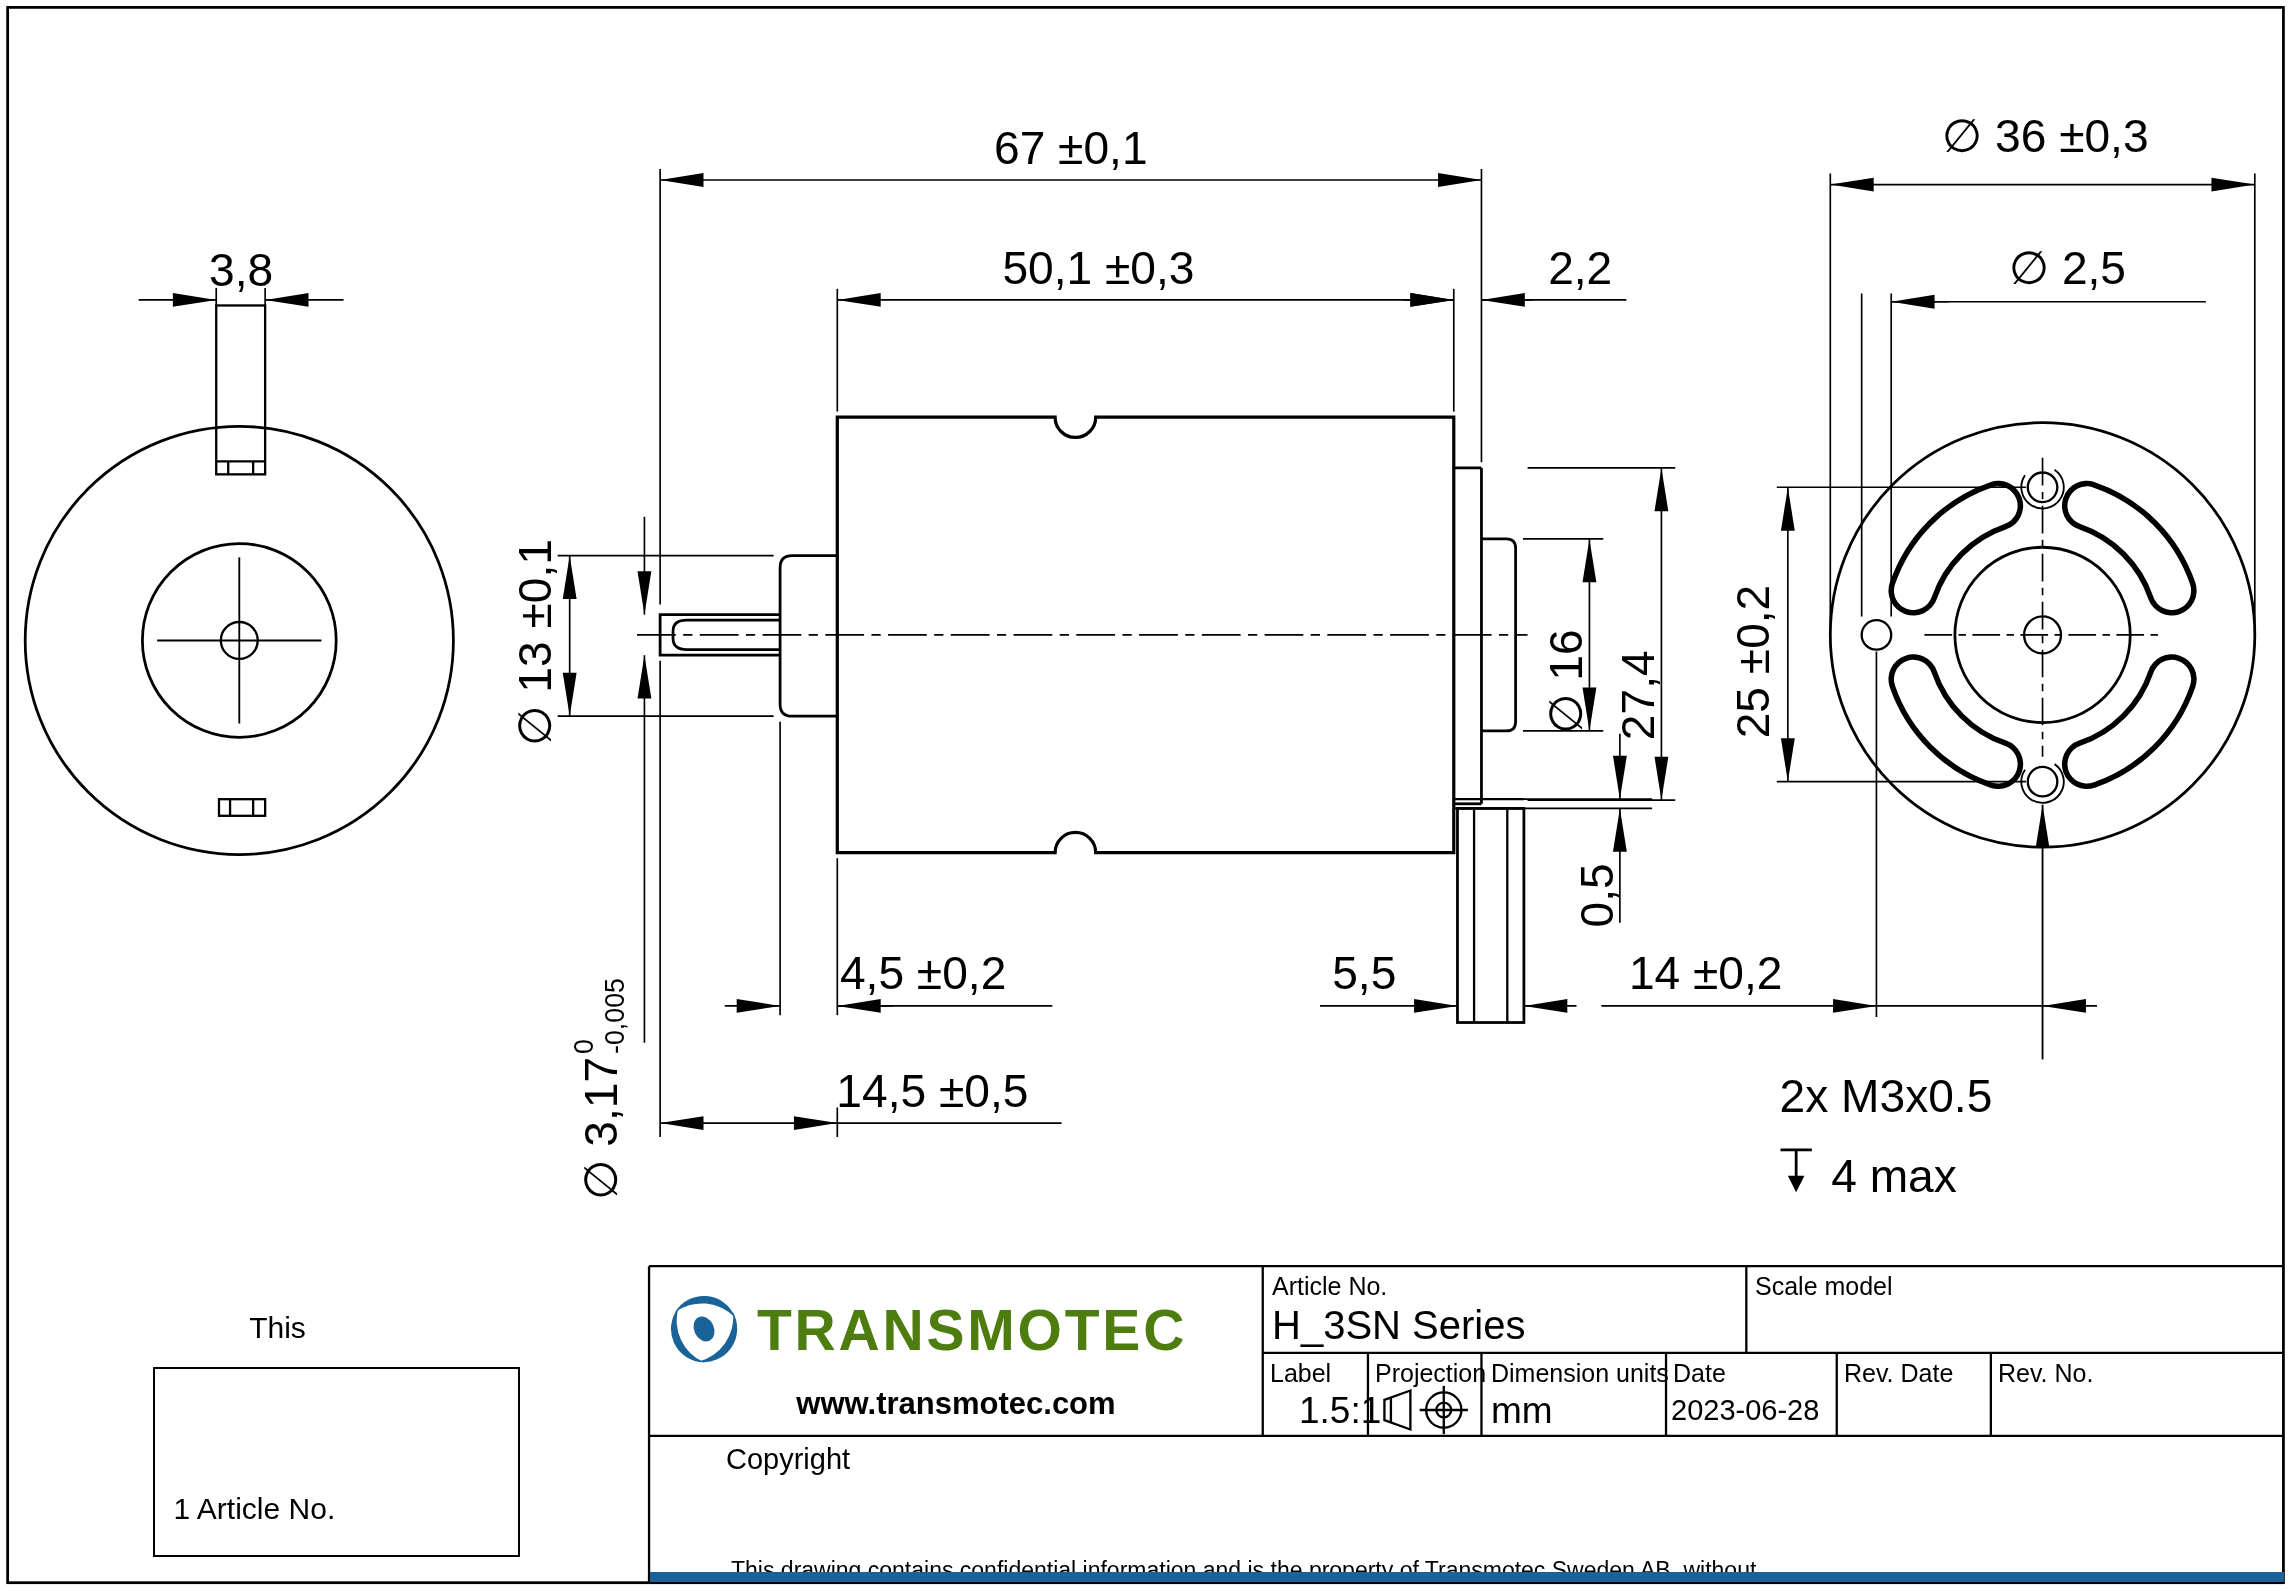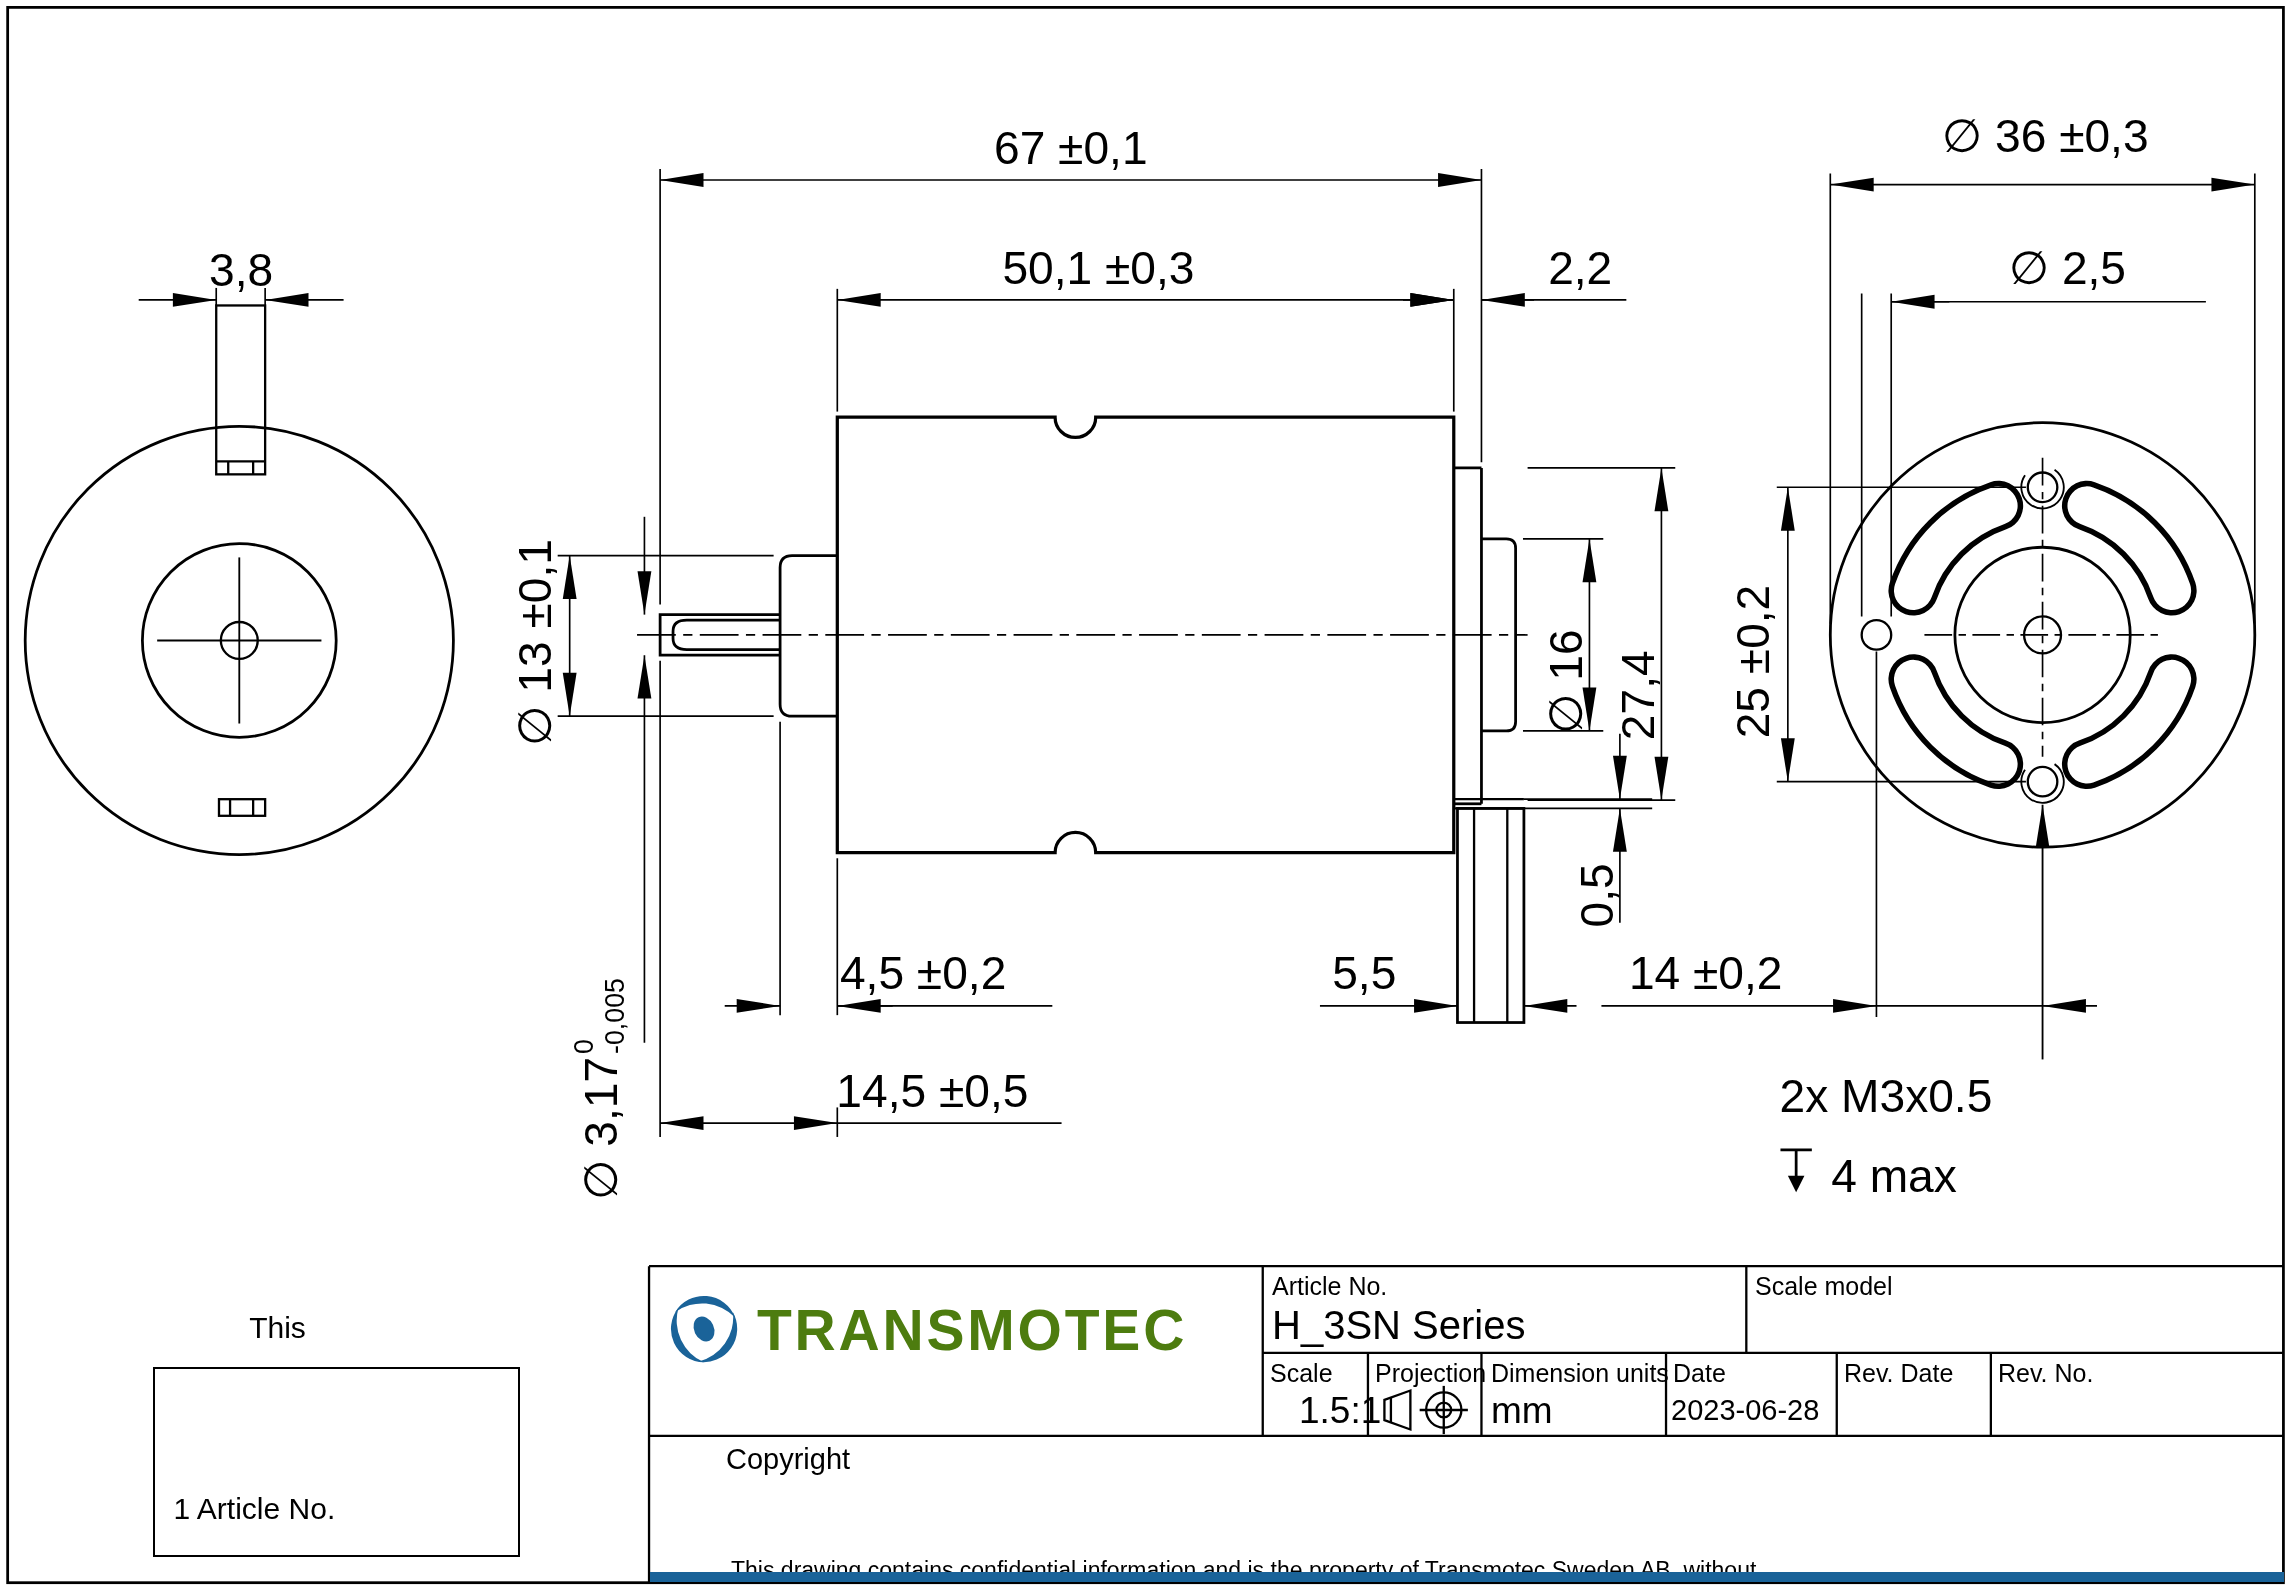--- a/index.html
+++ b/index.html
@@ -252,28 +252,29 @@
             <path d="M12,37 A44,44 0 0 1 91,44 A60,60 0 0 0 12,37 Z"></path>
           </g>
       <g transform="rotate(240 50 59)">
             <path d="M12,37 A44,44 0 0 1 91,44 A60,60 0 0 0 12,37 Z"></path>
           </g>
       <ellipse cx="50" cy="59" rx="13" ry="17" transform="rotate(-25 50 59)"></ellipse>
     </g>
   </svg>
 </div>
 <div class="abs brand" style="left:757px; top:1297px;">TRANSMOTEC</div>
+<div class="abs www" style="left:649px; top:1386px; width:614px; text-align:center;">www.transmotec.com</div>
 
 
 <div class="abs lbl" style="left:1272px; top:1272px;">Article No.</div>
 <div class="abs" style="left:1272px; top:1303px; font-size:40px;">H_3SN Series</div>
 <div class="abs lbl" style="left:1755px; top:1272px;">Scale model</div>
 
 
-<div class="abs lbl" style="left:1270px; top:1359px;">Scale</div>
+<div class="abs lbl" style="left:1270px; top:1359px;">Label</div>
 <div class="abs val" style="left:1270px; top:1390px;margin-left:29px;">1.5:1</div>
 <div class="abs lbl" style="left:1375px; top:1359px;">Projection</div>
 <div class="abs" style="left:1377px; top:1383px;">
   <svg width="102" height="54" viewBox="0 0 110 58">
     <g fill="none" stroke="#000" stroke-width="2.5">
       <path d="M8,18 L36,8 L36,50 L8,40 Z"></path>
       <line x1="15" y1="15.5" x2="15" y2="42.5"></line>
       <circle cx="72" cy="29" r="19"></circle>
       <circle cx="72" cy="29" r="8"></circle>
       <line x1="46" y1="29" x2="98" y2="29"></line>

